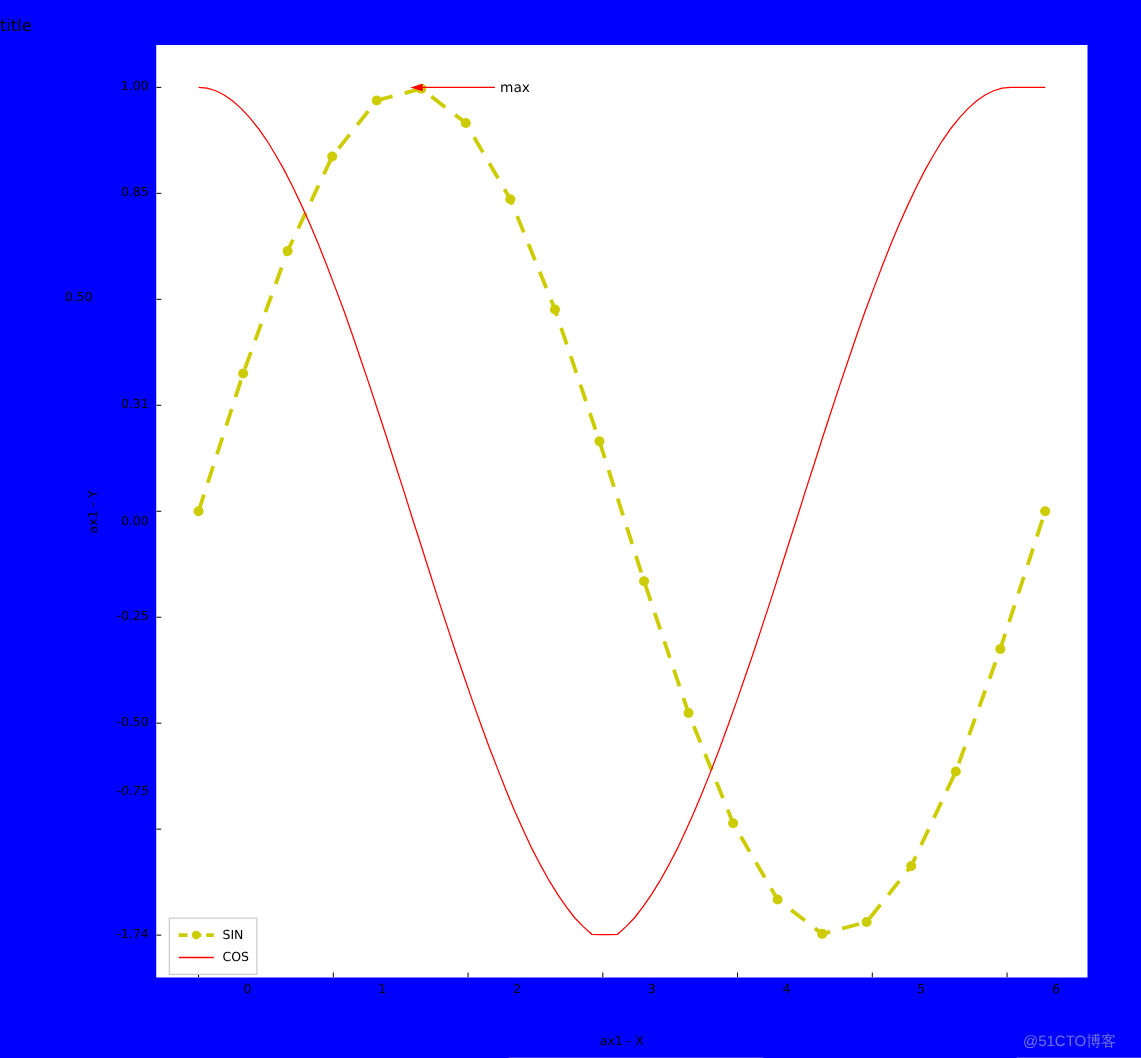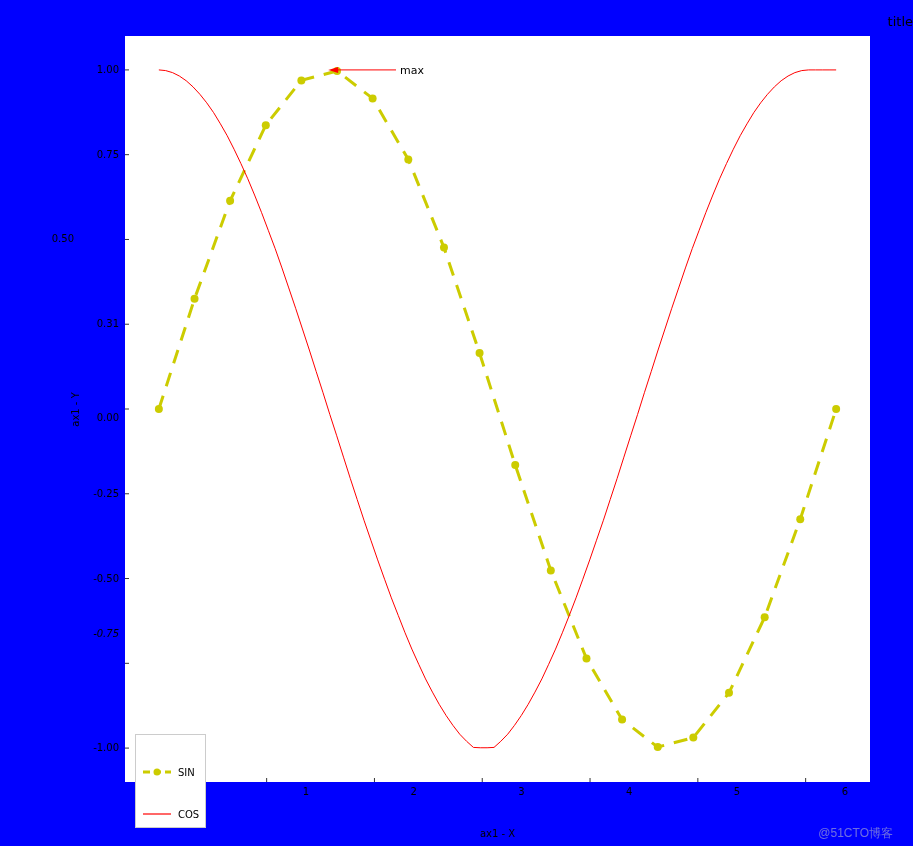--- a/index.html
+++ b/index.html
@@ -21,21 +21,21 @@
     width: 745px;
     height: 746px;
     background: #fff;
     text-align: center;
   }
   .title {
     position: absolute;
     top: 14px;
     left: 0;
     width: 913px;
-    text-align: right;
+    text-align: left;
     font-size: 13px;
     color: #000;
     font-weight: normal;
   }
   .xlabel {
     position: absolute;
     top: 828px;
     left: 125px;
     width: 745px;
     text-align: center;
@@ -70,21 +70,20 @@
     background: #fff;
     border: 1px solid #ccc;
     padding: 4px 6px;
     font-size: 10px;
   }
   .legend-row {
     display: flex;
     align-items: center;
     gap: 6px;
     height: 18px;
-    margin-top: 24px;
   }
   .legend-swatch {
     width: 30px;
     height: 14px;
     position: relative;
   }
   .watermark {
     position: absolute;
     right: 20px;
     bottom: 4px;
@@ -143,28 +142,28 @@
       <text x="275.0070901461438" y="37.90909090909099" font-size="11" fill="#000">max</text>
     </svg>
 </div>
 
 <div class="ylabel">
     <span>ax1 - Y</span>
   </div>
 <div class="xlabel">ax1 - X</div>
 
 <div id="yticks">
-    <div class="tick" style="right: 794px; top: 742.091px;">-1.00</div>
+    <div class="tick" style="right: 794px; top: 742.091px;">-1.74</div>
     <div class="tick" style="right: 794px; top: 628px; font-style: italic;">-0.75</div>
     <div class="tick" style="right: 794px; top: 572.545px;">-0.50</div>
     <div class="tick" style="right: 794px; top: 487.773px;">-0.25</div>
     <div class="tick" style="right: 794px; top: 412px;">0.00</div>
     <div class="tick" style="right: 794px; top: 318.227px;">0.31</div>
     <div class="tick" style="right: 839px; top: 233.455px;">0.50</div>
-    <div class="tick" style="right: 794px; top: 148.682px;">0.75</div>
+    <div class="tick" style="right: 794px; top: 148.682px;">0.85</div>
     <div class="tick" style="right: 794px; top: 63.9091px;">1.00</div>
   </div>
 
 <div id="xticks">
     <div class="tick" style="left: 154.849px; top: 786px;">0</div>
     <div class="tick" style="left: 262.648px; top: 786px;">1</div>
     <div class="tick" style="left: 370.447px; top: 786px;">2</div>
     <div class="tick" style="left: 478.246px; top: 786px;">3</div>
     <div class="tick" style="left: 586.046px; top: 786px;">4</div>
     <div class="tick" style="left: 693.845px; top: 786px;">5</div>

